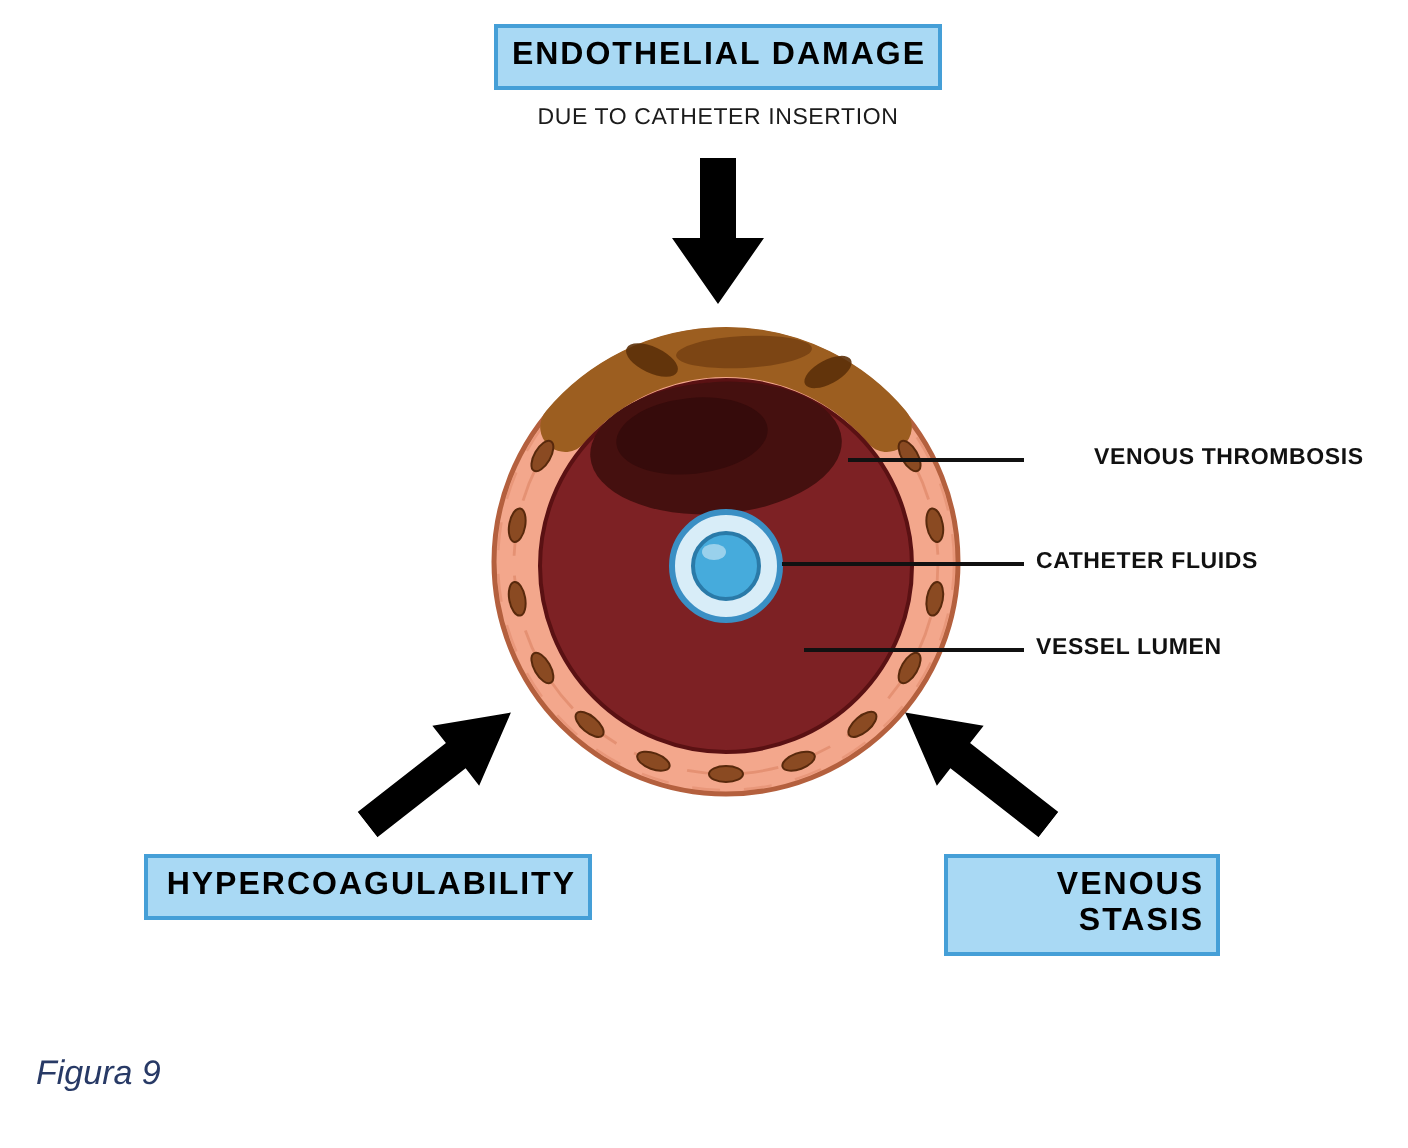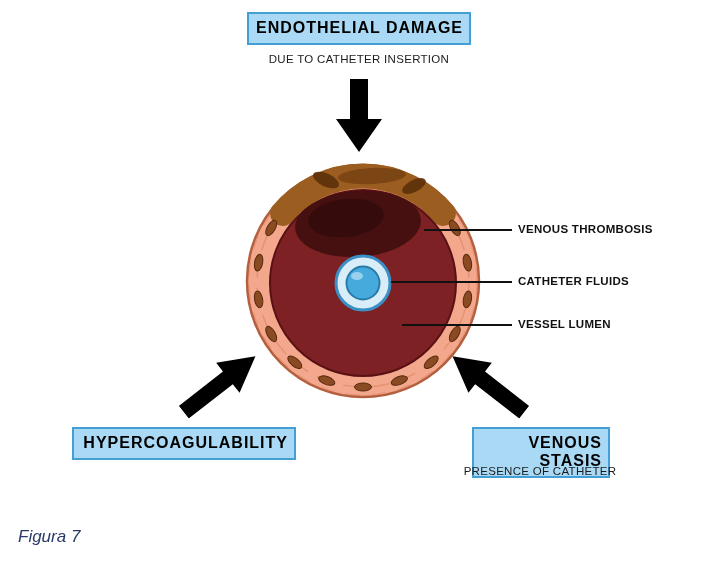--- a/index.html
+++ b/index.html
@@ -81,37 +81,36 @@
 
     <ellipse cx="114" cy="62" rx="63" ry="33" transform="rotate(-4 114 62)" fill="#45100f"></ellipse>
     <ellipse cx="102" cy="56" rx="38" ry="19" fill="#360b0b" transform="rotate(-6 102 56)"></ellipse>
 
     <circle cx="119" cy="121" r="27" stroke-width="3" stroke="#3a8fc4" fill="#d8edf8"></circle>
     <circle cx="119" cy="121" r="16.5" stroke="#2a7aa8" stroke-width="2" fill="#46abdc"></circle>
     <ellipse cx="113" cy="114" rx="6" ry="4" fill="#ffffff" opacity="0.45"></ellipse>
   </svg>
 
   <div class="pointer-line" style="left:424px;top:229px;width:88px"></div>
-  <div class="pointer-label" style="left:518px;top:223px">VENOUS THROMBOSIS</div>
+  <div class="pointer-label" style="left:547px;top:223px">VENOUS THROMBOSIS</div>
 
   <div class="pointer-line" style="left:391px;top:281px;width:121px"></div>
   <div class="pointer-label" style="left:518px;top:275px">CATHETER FLUIDS</div>
 
   <div class="pointer-line" style="left:402px;top:324px;width:110px"></div>
   <div class="pointer-label" style="left:518px;top:318px">VESSEL LUMEN</div>
 
   <svg class="arrow" id="arrow-up-right" style="left:174px;top:364px" width="92" height="40" viewBox="0 0 92 40">
     <polygon points="0,12 56,12 56,1 91,20 56,39 56,28 0,28" fill="#000000"></polygon>
   </svg>
   <svg class="arrow" id="arrow-up-left" style="left:442px;top:364px" width="92" height="40" viewBox="0 0 92 40">
     <polygon points="0,12 56,12 56,1 91,20 56,39 56,28 0,28" fill="#000000"></polygon>
   </svg>
 
   <div class="cause-box" id="box-hyper">HYPERCOAGULABILITY</div>
 
   <div class="cause-box" id="box-stasis">VENOUS STASIS</div>
   <div class="cause-sub" id="sub-stasis">
-    <div>PRESENCE OF CATHETER</div>
   </div>
 
-  <div id="figura">Figura 7</div>
+  <div id="figura">Figura 9</div>
 
 </div>
 
 </body></html>

